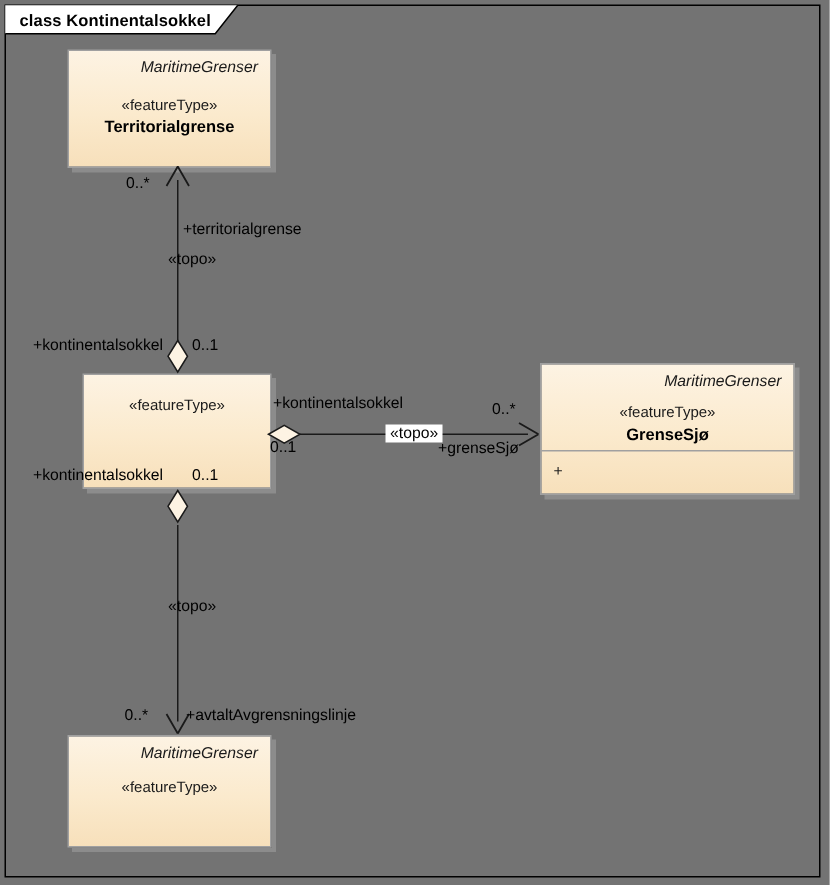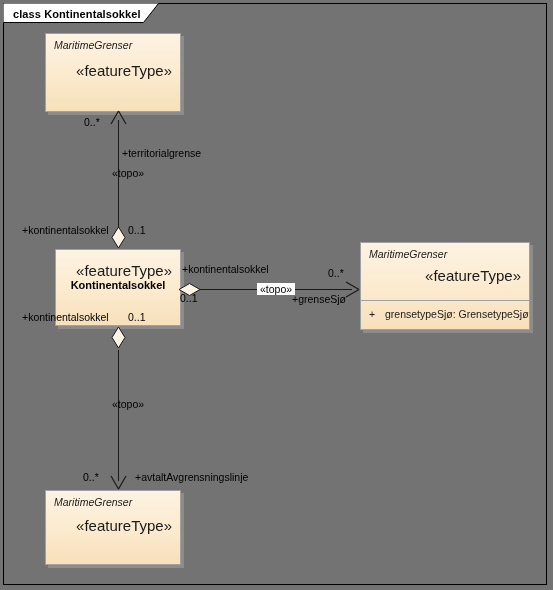--- a/index.html
+++ b/index.html
@@ -51,30 +51,30 @@
     box-sizing: border-box;
     border: 1px solid #a0a0a0;
     background: linear-gradient(to bottom, #fdf3e3 0%, #fbeacd 55%, #f7e0bb 100%);
     box-shadow: 3px 3px 0 0 rgba(160,160,160,0.55);
   }
   .uml-head {
     padding: 4px 8px 6px 8px;
     box-sizing: border-box;
   }
   .pkg-name {
-    text-align: left;
+    text-align: right;
     font-size: 10.5px;
     font-style: italic;
     color: #1a1a1a;
     line-height: 14px;
     white-space: nowrap;
   }
   .stereo {
-    text-align: right;
-    font-size: 15px;
+    text-align: center;
+    font-size: 10px;
     color: #1a1a1a;
     line-height: 14px;
     margin-top: 3px;
     white-space: nowrap;
   }
   .cls-name {
     text-align: center;
     font-size: 11px;
     font-weight: bold;
     color: #000000;
@@ -144,39 +144,39 @@
   <svg class="glyph" style="left:3px; top:3px;" width="160" height="22">
     <path d="M0.5,0.5 L140.5,0.5 L155.5,0.5 L140.5,19.5 L0.5,19.5 Z" fill="#ffffff" stroke="none"></path>
     <path d="M0.5,19.5 L140.5,19.5 L155.5,0.5" fill="none" stroke="#000000" stroke-width="1"></path>
   </svg>
   <div class="frame-tab-inner" style="left:6px; top:4px;">class Kontinentalsokkel</div>
 
   <div class="uml-class" style="left:45px; top:33px; width:136px; height:79px;">
     <div class="uml-head">
       <div class="pkg-name">MaritimeGrenser</div>
       <div class="stereo" style="margin-top:12px;">«featureType»</div>
+      <div class="cls-name">Territorialgrense</div>
     </div>
   </div>
 
   <div class="uml-class" style="left:55px; top:249px; width:126px; height:77px;">
     <div class="uml-head">
       <div class="stereo" style="margin-top:10px;">«featureType»</div>
-      <div class="cls-name">Kontinentalsokkel</div>
     </div>
   </div>
 
   <div class="uml-class" style="left:360px; top:242px; width:170px; height:88px;">
     <div class="uml-head">
       <div class="pkg-name">MaritimeGrenser</div>
       <div class="stereo" style="margin-top:8px;">«featureType»</div>
+      <div class="cls-name">GrenseSjø</div>
     </div>
     <div class="uml-sep" style="top:57px;"></div>
     <div class="attr-row" style="top:63px; height:16px;">
       <span class="attr-vis">+</span>
-      <span class="attr-sig">grensetypeSjø: GrensetypeSjø</span>
     </div>
   </div>
 
   <div class="uml-class" style="left:45px; top:490px; width:136px; height:75px;">
     <div class="uml-head">
       <div class="pkg-name">MaritimeGrenser</div>
       <div class="stereo" style="margin-top:10px;">«featureType»</div>
     </div>
   </div>
 
@@ -219,15 +219,15 @@
   </svg>
 
   <svg class="glyph" style="left:108px; top:474px;" width="22" height="17">
     <path d="M10.5,15 L3,2 M10.5,15 L18,2" fill="none" stroke="#1a1a1a" stroke-width="1.2"></path>
   </svg>
 
   <div class="lbl" style="left:22px; top:311px;">+kontinentalsokkel</div>
   <div class="lbl" style="left:128px; top:311px;">0..1</div>
   <div class="lbl lbl-stereo" style="left:96px; top:398px;">«topo»</div>
   <div class="lbl" style="left:83px; top:471px;">0..*</div>
-  <div class="lbl" style="left:135px; top:471px;">+avtaltAvgrensningslinje</div>
+  <div class="lbl" style="left:124px; top:471px;">+avtaltAvgrensningslinje</div>
 
 </div>
 
 </body></html>

